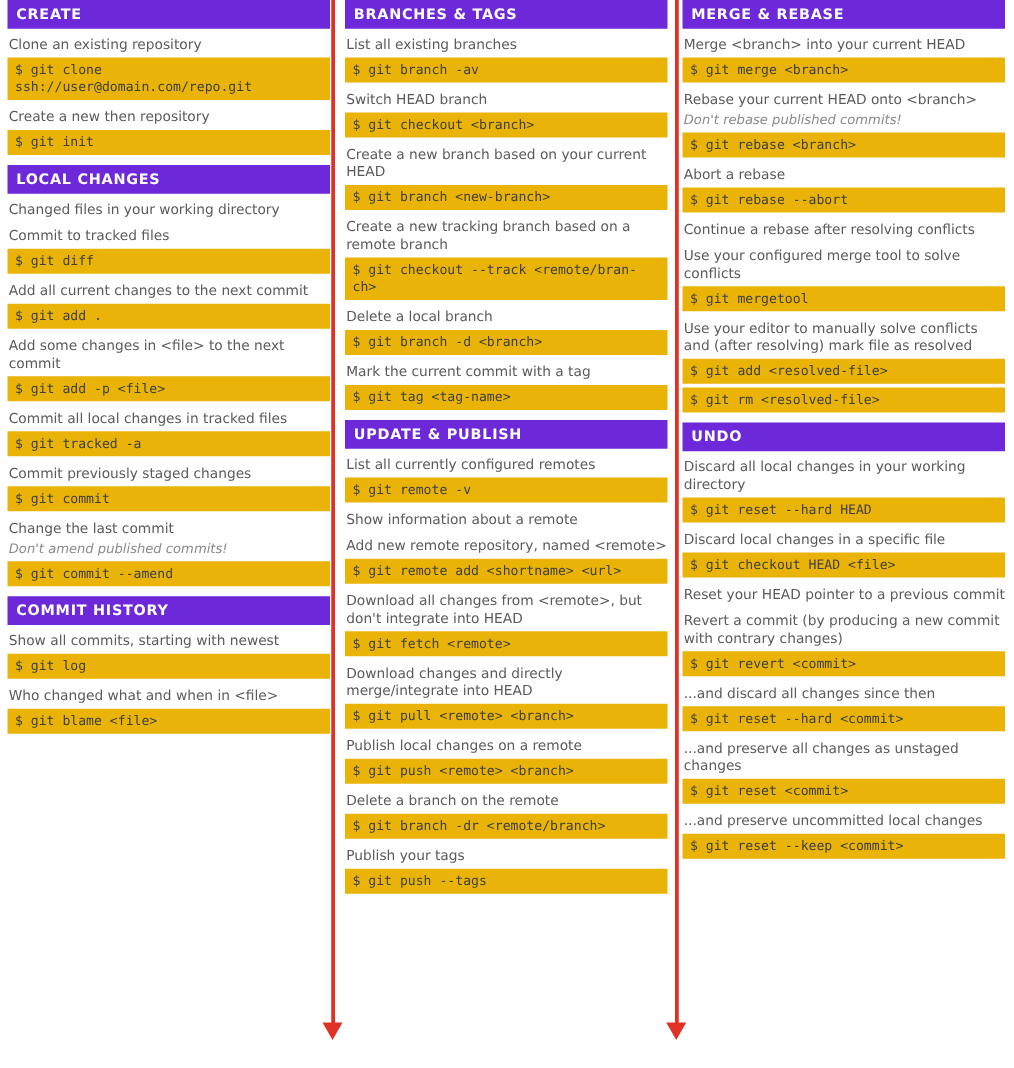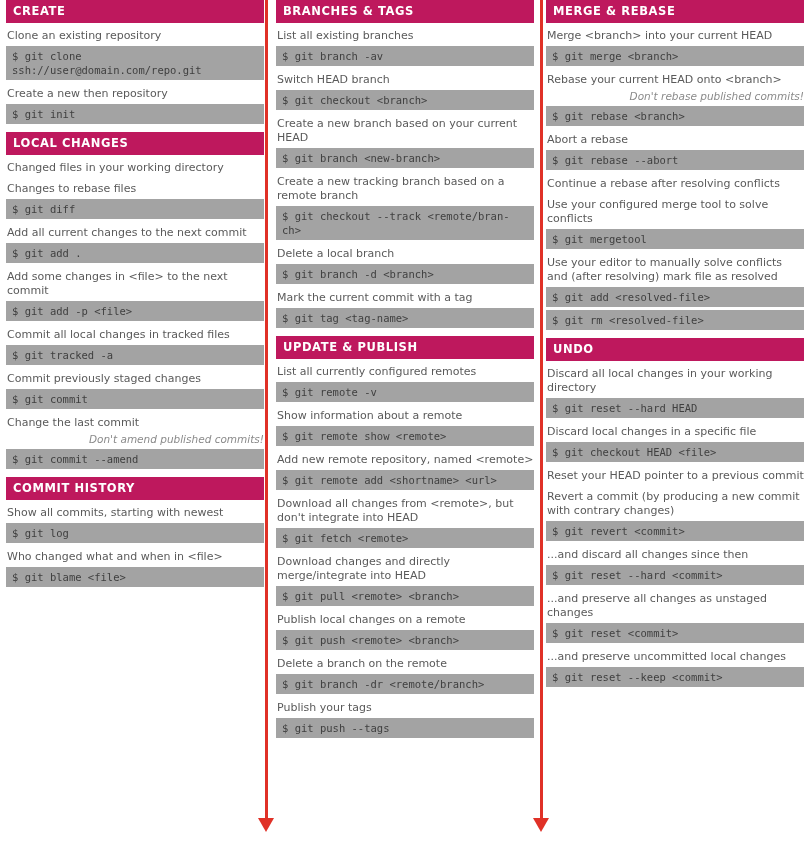--- a/index.html
+++ b/index.html
@@ -36,21 +36,21 @@
     position: absolute;
     top: 0;
     bottom: 0;
     width: 3px;
     background: #e03127;
   }
   .section {
     margin-bottom: 8px;
   }
   .section-header {
-    background: #be185d;
+    background: #6d28d9;
     color: #ffffff;
     font-weight: bold;
     font-size: 11.5px;
     letter-spacing: 0.6px;
     padding: 4px 7px 5px 7px;
     margin-bottom: 6px;
   }
   .entry {
     margin-bottom: 7px;
   }
@@ -61,24 +61,23 @@
     margin-bottom: 3px;
     padding-left: 1px;
   }
   .warn {
     color: #8a8a8a;
     font-style: italic;
     font-size: 10.5px;
     line-height: 13px;
     margin-bottom: 3px;
     padding-left: 1px;
-    text-align: right;
   }
   .cmd {
-    background: #a3a3a3;
+    background: #eab308;
     font-family: "DejaVu Sans Mono", monospace;
     font-size: 10.5px;
     line-height: 14px;
     color: #3f3f3f;
     padding: 3px 6px 3px 6px;
     margin-bottom: 3px;
     white-space: pre-wrap;
     word-break: break-word;
   }
   .arrow-head {
@@ -106,21 +105,21 @@
             <div class="desc">Create a new then repository</div>
             <div class="cmd">$ git init</div>
           </div>
         </div>
         <div class="section">
           <div class="section-header">LOCAL CHANGES</div>
           <div class="entry">
             <div class="desc">Changed files in your working directory</div>
           </div>
           <div class="entry">
-            <div class="desc">Changes to rebase files</div>
+            <div class="desc">Commit to tracked files</div>
             <div class="cmd">$ git diff</div>
           </div>
           <div class="entry">
             <div class="desc">Add all current changes to the next commit</div>
             <div class="cmd">$ git add .</div>
           </div>
           <div class="entry">
             <div class="desc">Add some changes in &lt;file&gt; to the next commit</div>
             <div class="cmd">$ git add -p &lt;file&gt;</div>
           </div>
@@ -181,21 +180,20 @@
           </div>
         </div>
         <div class="section">
           <div class="section-header">UPDATE &amp; PUBLISH</div>
           <div class="entry">
             <div class="desc">List all currently configured remotes</div>
             <div class="cmd">$ git remote -v</div>
           </div>
           <div class="entry">
             <div class="desc">Show information about a remote</div>
-            <div class="cmd">$ git remote show &lt;remote&gt;</div>
           </div>
           <div class="entry">
             <div class="desc">Add new remote repository, named &lt;remote&gt;</div>
             <div class="cmd">$ git remote add &lt;shortname&gt; &lt;url&gt;</div>
           </div>
           <div class="entry">
             <div class="desc">Download all changes from &lt;remote&gt;,
 but don't integrate into HEAD</div>
             <div class="cmd">$ git fetch &lt;remote&gt;</div>
           </div>

